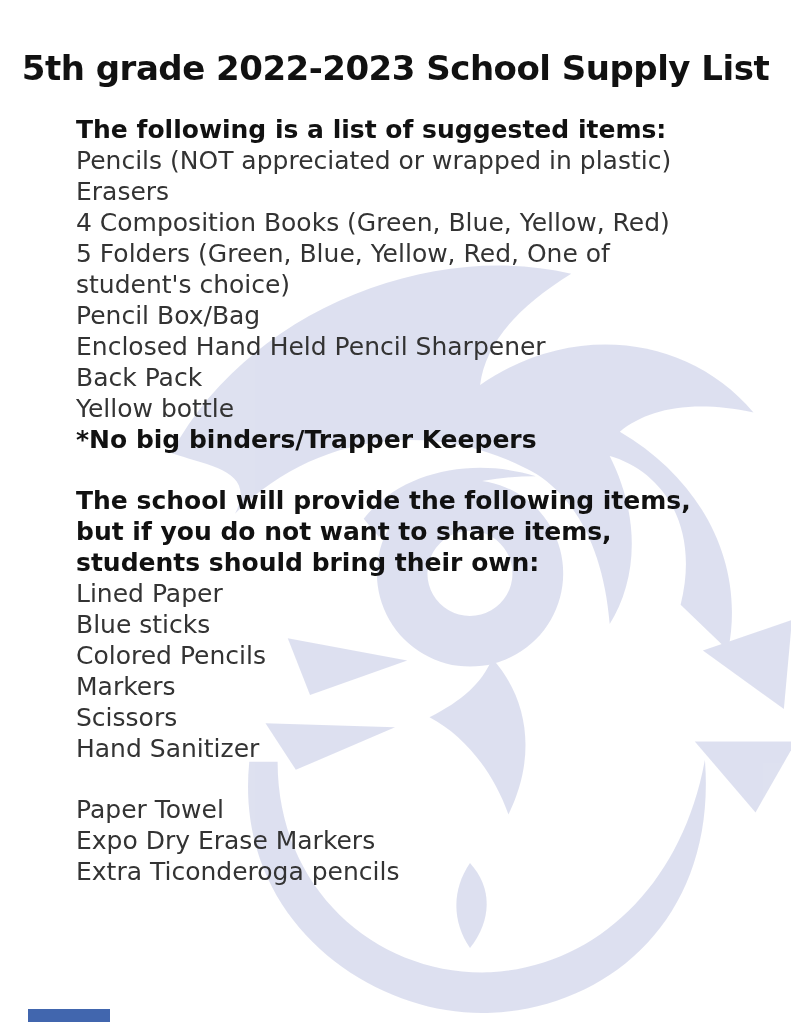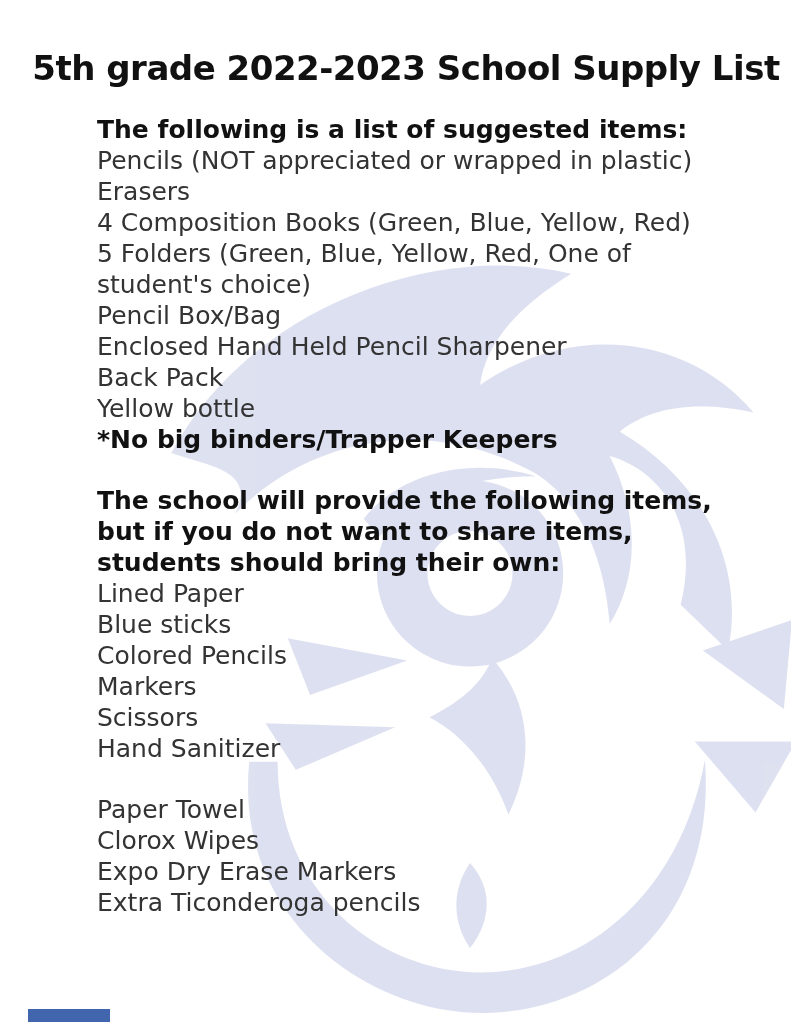--- a/index.html
+++ b/index.html
@@ -21,21 +21,20 @@
     left: 130px;
     top: 215px;
     width: 680px;
     height: 810px;
     z-index: 0;
     pointer-events: none;
   }
   .content {
     position: relative;
     z-index: 1;
-    padding-left: 21px;
   }
   .title {
     margin: 0;
     padding-top: 48px;
     text-align: center;
     font-size: 34px;
     font-weight: 700;
     letter-spacing: -0.5px;
     color: #111111;
   }
@@ -130,21 +129,20 @@
         <div class="item">Lined Paper</div>
         <div class="item">Blue sticks</div>
         <div class="item">Colored Pencils</div>
         <div class="item">Markers</div>
         <div class="item">Scissors</div>
         <div class="item">Hand Sanitizer</div>
       </div>
 
       <div class="section">
         <div class="item">Paper Towel</div>
-        <div class="item">Clorox Wipes</div>
         <div class="item">Expo Dry Erase Markers</div>
         <div class="item">Extra Ticonderoga pencils</div>
       </div>
 
     </div>
   </div>
 
   <div class="accent-bar"></div>
 
 </div>

